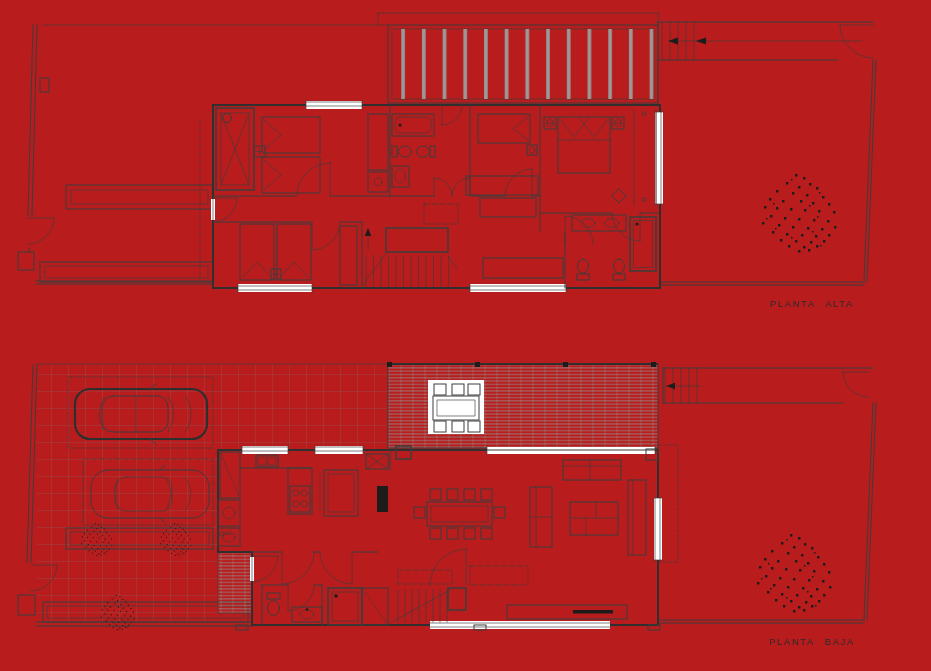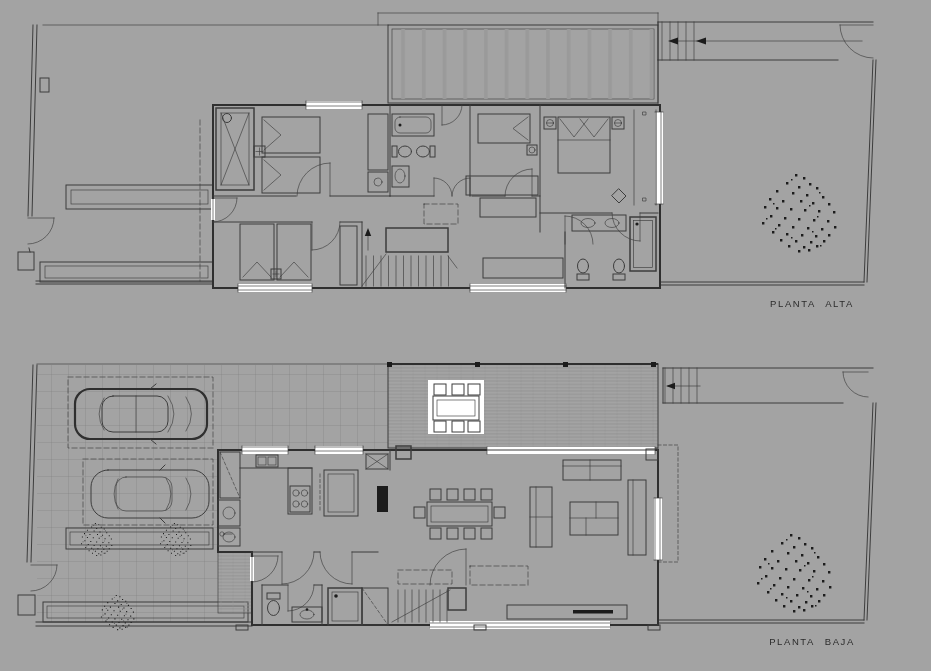--- a/index.html
+++ b/index.html
@@ -1,16 +1,16 @@
 <!DOCTYPE html>
 <html><head>
 <meta charset="utf-8">
 <style>
   html,body{margin:0;padding:0;background:#fff;}
-  .stage{position:relative;width:931px;height:671px;background:#a3a3a3;overflow:hidden;}
+  .stage{position:relative;width:931px;height:671px;background:#b91c1c;overflow:hidden;}
   svg{position:absolute;left:0;top:0;}
   .s{stroke:#3d3d3d;fill:none;stroke-width:1;stroke-linecap:square;}
   .t{stroke:#3d3d3d;fill:none;stroke-width:.65;stroke-linecap:square;}
   .s15{stroke:#3d3d3d;fill:none;stroke-width:1.5;}
   .s2{stroke:#2f2f2f;fill:none;stroke-width:2;}
   .s22{stroke:#2f2f2f;fill:none;stroke-width:2.2;}
   .d{stroke-dasharray:5 3;}
   .dd{stroke-dasharray:3 2.5;}
   .dk{fill:#1c1c1c;stroke:none;}
   .wh{fill:#fff;stroke:none;}

